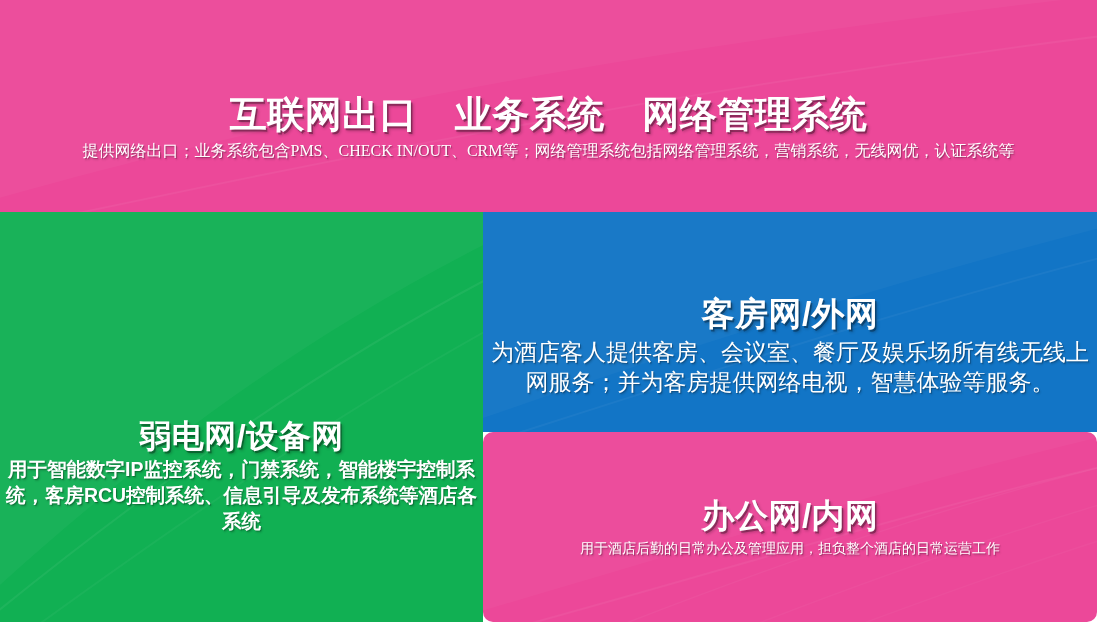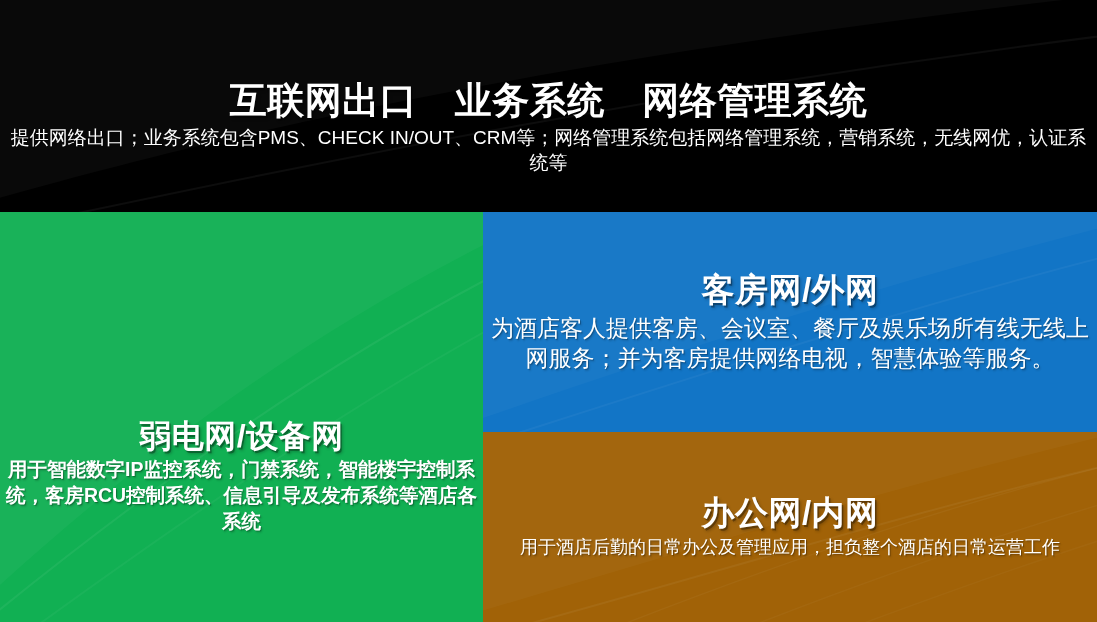--- a/index.html
+++ b/index.html
@@ -62,33 +62,34 @@
     line-height: 1.32;
     text-shadow:
        1px 1px 0 rgba(0,0,0,0.22),
        1.5px 1.5px 2px rgba(0,0,0,0.18);
   }
 
   
   #panel-internet {
     left: 0; top: 0;
     width: 1097px; height: 212px;
-    background: #000000;
+    background: #ec4899;
   }
   #panel-internet .panel-inner { justify-content: center; padding-top: 22px; }
   #panel-internet .head {
     font-size: 37px;
     line-height: 1.1;
     margin-bottom: 4px;
   }
   #panel-internet .sub {
-    font-size: 19px;
+    font-size: 16px;
     width: 1093px;
     padding: 0 2px;
     box-sizing: border-box;
+    font-family: Liberation Serif, serif;
   }
 
   
   #panel-weak {
     left: 0; top: 212px;
     width: 483px; height: 528px;
     background: #11b053;
   }
   #panel-weak .panel-inner { justify-content: center; padding-bottom: 10px; }
   #panel-weak .head {
@@ -103,47 +104,48 @@
     box-sizing: border-box;
     font-weight: bold;
   }
 
   
   #panel-guest {
     left: 483px; top: 212px;
     width: 614px; height: 220px;
     background: #1275c6;
   }
-  #panel-guest .panel-inner { justify-content: center; padding-bottom: 8px; }
+  #panel-guest .panel-inner { justify-content: center; padding-bottom: 8px; margin-top: 24px; }
   #panel-guest .head {
     font-size: 33px;
     line-height: 1.15;
     margin-bottom: 4px;
   }
   #panel-guest .sub {
     font-size: 23px;
     width: 610px;
     padding: 0 4px;
     box-sizing: border-box;
   }
 
   
   #panel-office {
     left: 483px; top: 432px;
     width: 614px; height: 190px;
-    background: #a16207;
+    background: #ec4899;
+    border-radius: 10px;
   }
   #panel-office .panel-inner { justify-content: center; padding-bottom: 14px; }
   #panel-office .head {
     font-size: 33px;
     line-height: 1.15;
     margin-bottom: 4px;
   }
   #panel-office .sub {
-    font-size: 18px;
+    font-size: 14px;
     width: 610px;
     padding: 0 4px;
     box-sizing: border-box;
   }
 </style>
 </head>
 <body>
 
 <div class="slide">
 

